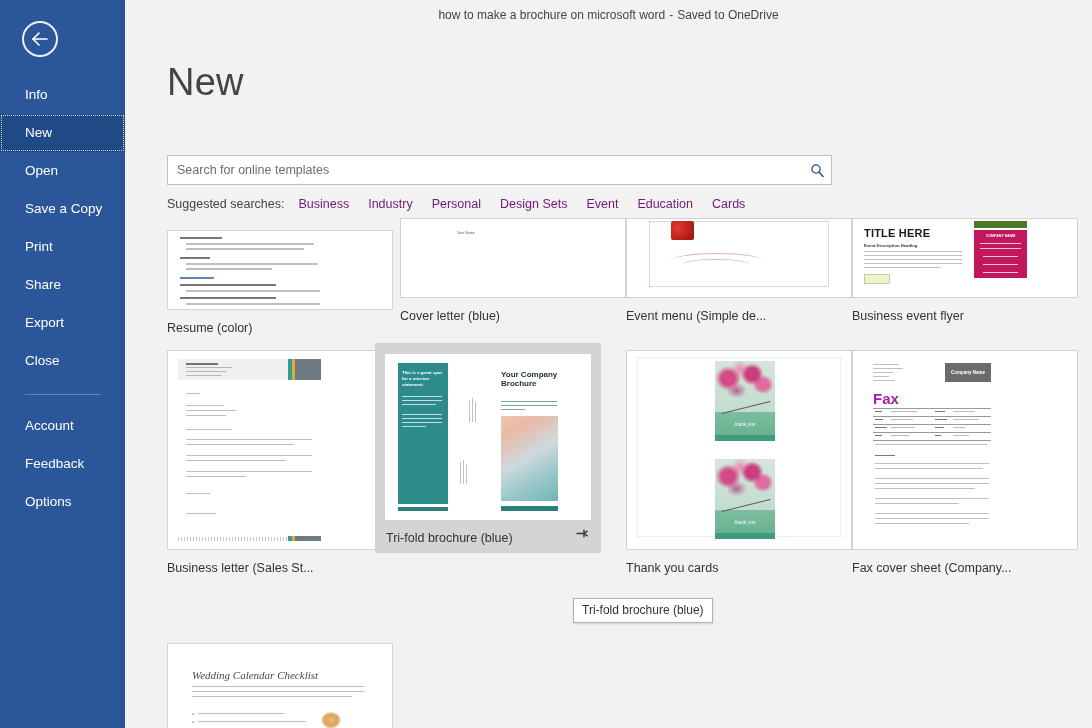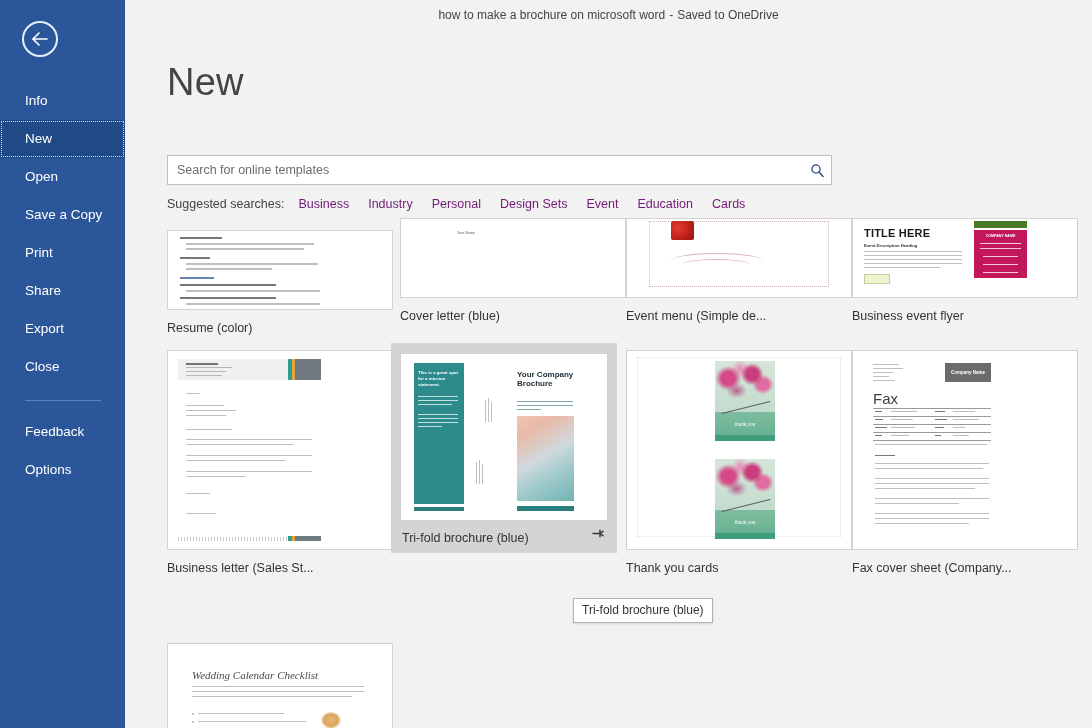--- a/index.html
+++ b/index.html
@@ -18,21 +18,21 @@
     background: #2b579a;
   }
   .back-btn {
     position: absolute; left: 22px; top: 21px;
     width: 36px; height: 36px;
     border: 2px solid #e8eef7; border-radius: 50%;
     display: flex; align-items: center; justify-content: center;
     cursor: pointer;
   }
   .back-btn svg { display: block; }
-  .nav-list { position: absolute; top: 82px; left: 0; width: 125px; }
+  .nav-list { position: absolute; top: 76px; left: 0; width: 125px; }
   .nav-item {
     height: 38px; line-height: 38px;
     padding-left: 25px;
     color: #ffffff; font-size: 13.5px;
     cursor: pointer; white-space: nowrap;
   }
   .nav-item.selected {
     background: #204a85;
     outline: 1px dotted #cdd9ea;
     outline-offset: -2px;
@@ -176,21 +176,21 @@
     font-style: italic;
   }
   .ty-band { position: absolute; left:0; right:0; bottom:0; height: 8%; background:#3f9d7c; }
 
   
   .fax-logo { position: absolute; background: #6b6b6b; }
   .fax-logo span {
     position:absolute; inset:0; display:flex; align-items:center; justify-content:center;
     color:#fff; font-size:4.5px; font-weight:bold;
   }
-  .fax-title { position: absolute; font-weight: normal; color: #404040; font-family: "Liberation Sans", sans-serif; }
+  .fax-title { position: absolute; font-weight: bold; color: #a21caf; font-family: "Liberation Sans", sans-serif; }
   .fax-rule { position: absolute; height: .8px; background: #9a9a9a; }
 
   
   .flyer-title { position: absolute; font-weight: bold; color: #1a1a1a; letter-spacing: .2px; }
   .flyer-pink { position: absolute; background: #c2185b; }
   .flyer-green { position: absolute; background: #4b7a27; }
   .flyer-badge { position:absolute; background:#eef2cf; border:.8px solid #c9cf9a; }
 
   
   .em-cherry {
@@ -245,20 +245,21 @@
     <div class="nav-list">
       <div class="nav-item">Info</div>
       <div class="nav-item selected">New</div>
       <div class="nav-item">Open</div>
       <div class="nav-item">Save a Copy</div>
       <div class="nav-item">Print</div>
       <div class="nav-item">Share</div>
       <div class="nav-item">Export</div>
       <div class="nav-item">Close</div>
       <div class="nav-sep"></div>
+      <div class="nav-item">Account</div>
       <div class="nav-item">Feedback</div>
       <div class="nav-item">Options</div>
     </div>
   </div>
 
   <div class="titlebar">
     <span>how to make a brochure on microsoft word</span>
     <span class="sep">-</span>
     <span>Saved to OneDrive</span>
   </div>
@@ -383,21 +384,21 @@
             <div class="ln" style="left:18px; top:162px; width:30px; height:1.2px;"></div>
             <div class="bl-foot-dots" style="left:10px; top:186px; width:110px;"></div>
             <div class="bl-stripe" style="left:120px; top:185px; width:4px; height:5px; background:#2e9e8f;"></div>
             <div class="bl-stripe" style="left:124px; top:185px; width:3px; height:5px; background:#e8a33d;"></div>
             <div class="bl-stripe" style="left:127px; top:185px; width:26px; height:5px; background:#6e7a7f;"></div>
           </div>
         </div>
         <div class="tpl-label">Business letter (Sales St...</div>
       </div>
 
-      <div class="tpl hovered" style="left:224px; top:125px; width:226px;">
+      <div class="tpl hovered" style="left:208px; top:125px; width:226px;">
         <div class="tpl-thumb" style="height:168px;">
           <div class="doc">
 
             <div class="broch-panel-teal" style="left:13px; top:9px; width:50px; height:141px;"></div>
             <div style="position:absolute; left:17px; top:16px; width:42px; font-size:4.4px; font-weight:bold; color:#ffffff; line-height:1.35;">This is a great spot for a mission statement.</div>
             <div class="ln" style="left:17px; top:42px; width:40px; height:1px; background:#cfe7e5; opacity:.9;"></div>
             <div class="ln" style="left:17px; top:46px; width:40px; height:1px; background:#cfe7e5; opacity:.9;"></div>
             <div class="ln" style="left:17px; top:50px; width:34px; height:1px; background:#cfe7e5; opacity:.9;"></div>
             <div class="ln" style="left:17px; top:60px; width:40px; height:1px; background:#cfe7e5; opacity:.9;"></div>
             <div class="ln" style="left:17px; top:64px; width:40px; height:1px; background:#cfe7e5; opacity:.9;"></div>

